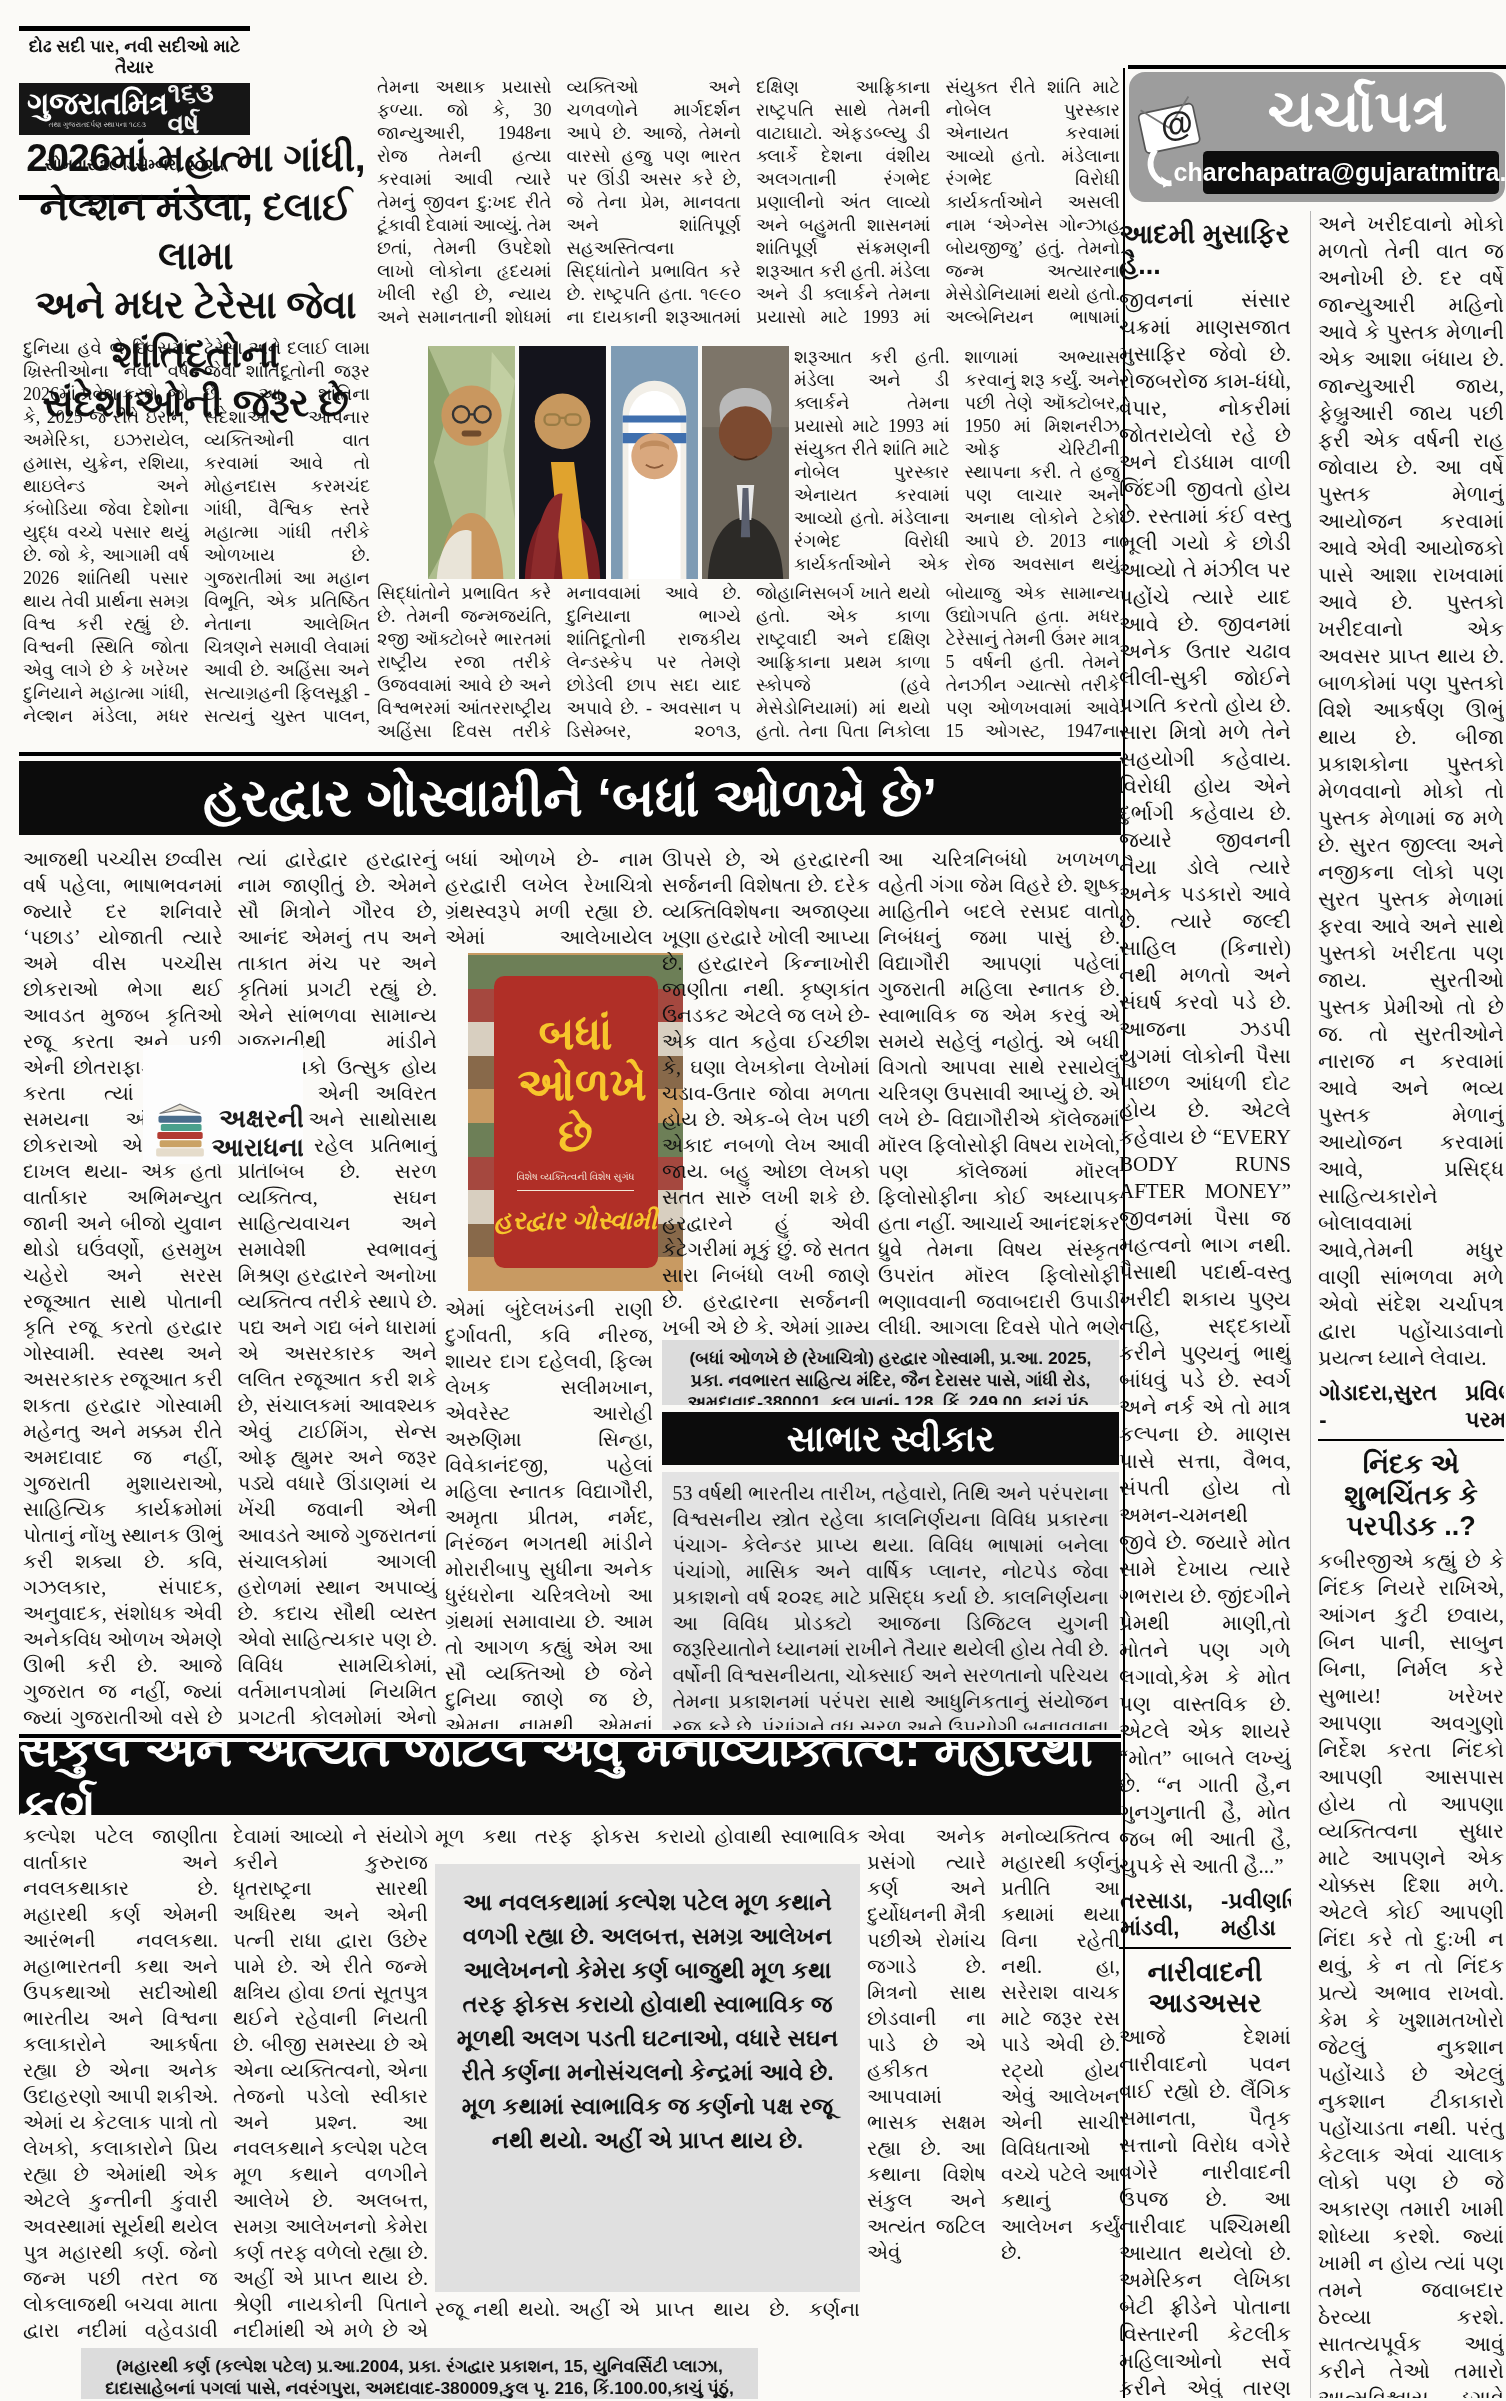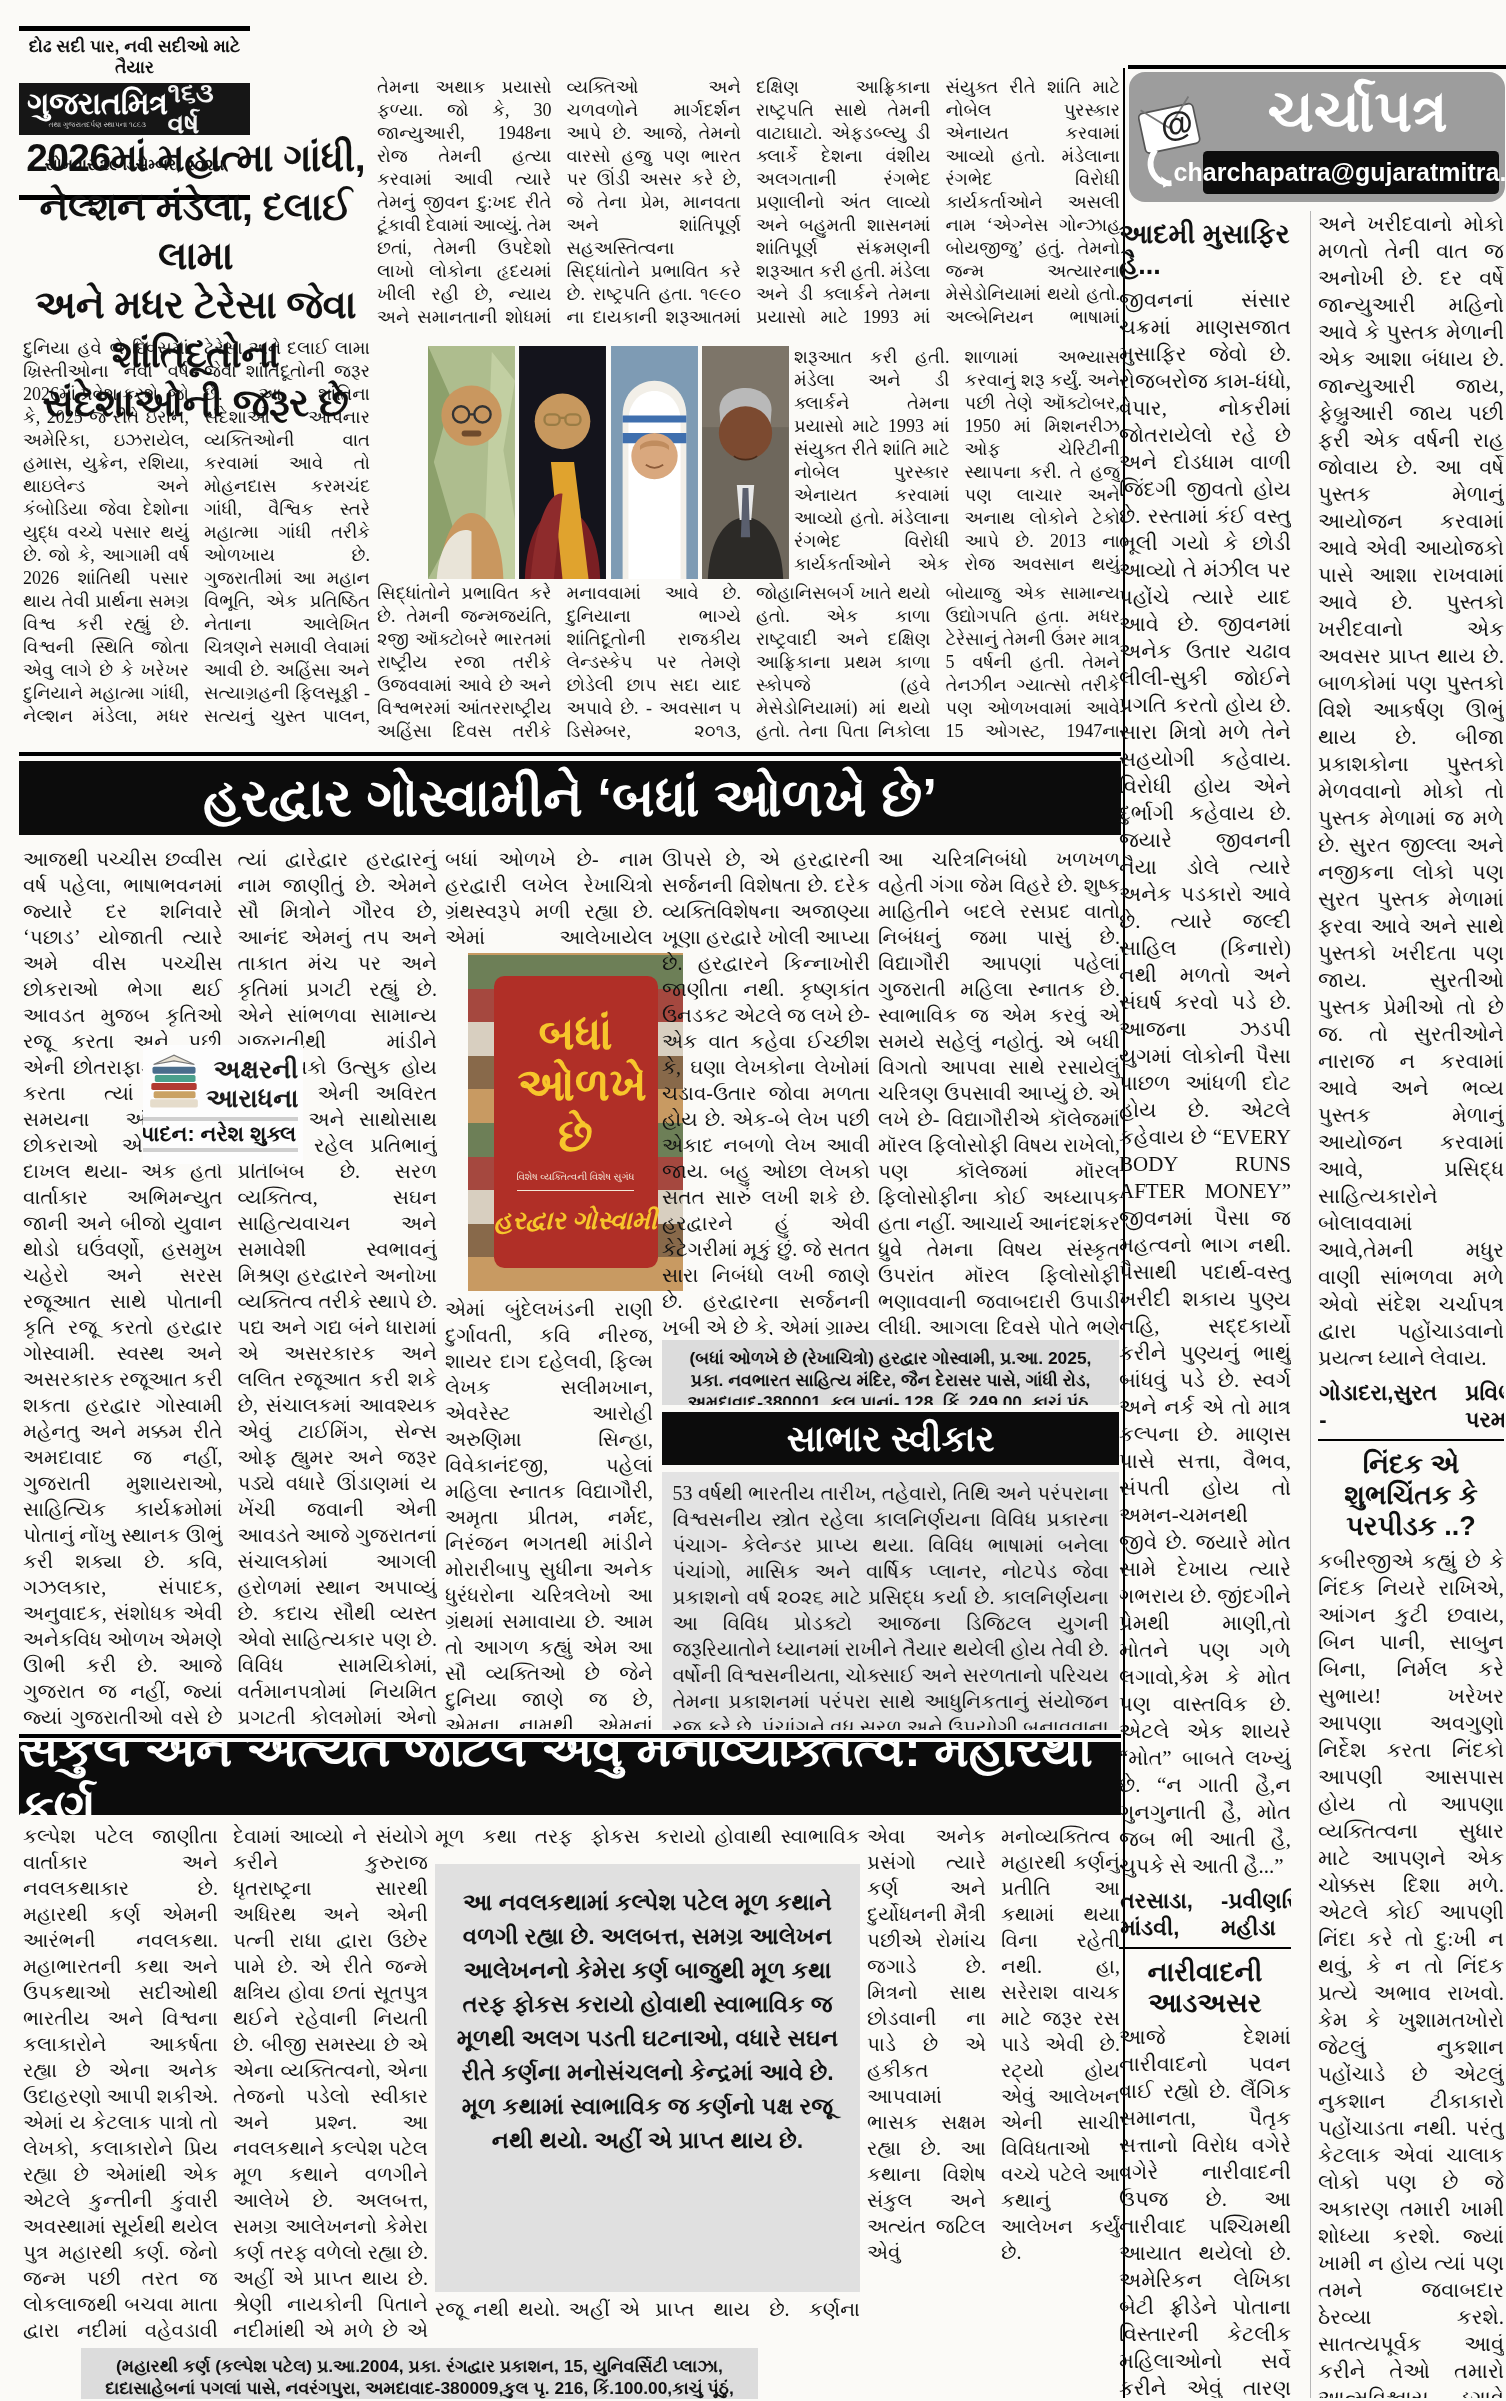--- a/index.html
+++ b/index.html
@@ -38,21 +38,21 @@
   .chbar{position:absolute;left:74px;right:5.8px;bottom:8px;height:43px;background:#0d0d0d;border-radius:4.6px;
          color:#fff;font-family:"Liberation Sans",sans-serif;font-weight:bold;font-size:25px;
          display:flex;align-items:center;justify-content:center;}
   .letter h3{font-family:"Liberation Sans",sans-serif;font-weight:900;font-size:27px;line-height:31px;margin:8px 0 5.8px;text-align:center;}
   .letter p{margin:0 0 3.5px;text-align:justify;}
   .sig{display:flex;justify-content:space-between;font-weight:bold;font-family:"Liberation Sans",sans-serif;
        font-size:22px;border-bottom:2.3px solid #000;padding:3.5px 1.2px 5.8px;margin-bottom:4.6px;gap:28px;}
   .vline{background:#000;}
   .colsep{background:#b5b5b5;}
   
-  .aklogo{background:#fdfdfd;display:flex;flex-direction:column;align-items:flex-end;padding:2.3px 4.6px;}
+  .aklogo{background:#fdfdfd;display:flex;flex-direction:row;align-items:flex-end;padding:2.3px 4.6px;}
   .aktitle{font-family:"Liberation Sans",sans-serif;font-weight:900;font-size:25.5px;line-height:29px;text-align:right;color:#1c1c1c;}
   .akedit{font-family:"Liberation Sans",sans-serif;font-weight:bold;font-size:21.4px;border-top:4.6px solid #cfcfcf;border-bottom:4.6px solid #cfcfcf;
           margin-top:3.5px;padding:1.2px 2.3px;white-space:nowrap;}
   
   .cover{background:
      repeating-linear-gradient(0deg,#c89a62 0 34px,#88694a 34px 67px,#d8cfc0 67px 101px,#a5483f 101px 134px,#6d7f57 134px 168px),
      #b23329;}
   .coverinner{position:absolute;left:25.5px;top:23px;right:25.5px;bottom:23px;background:#b02f27;border-radius:10.4px;
               display:flex;flex-direction:column;align-items:center;justify-content:center;text-align:center;}
   .covertitle{color:#f7c62c;font-family:"Liberation Sans",sans-serif;font-weight:900;font-size:45px;line-height:51px;}

